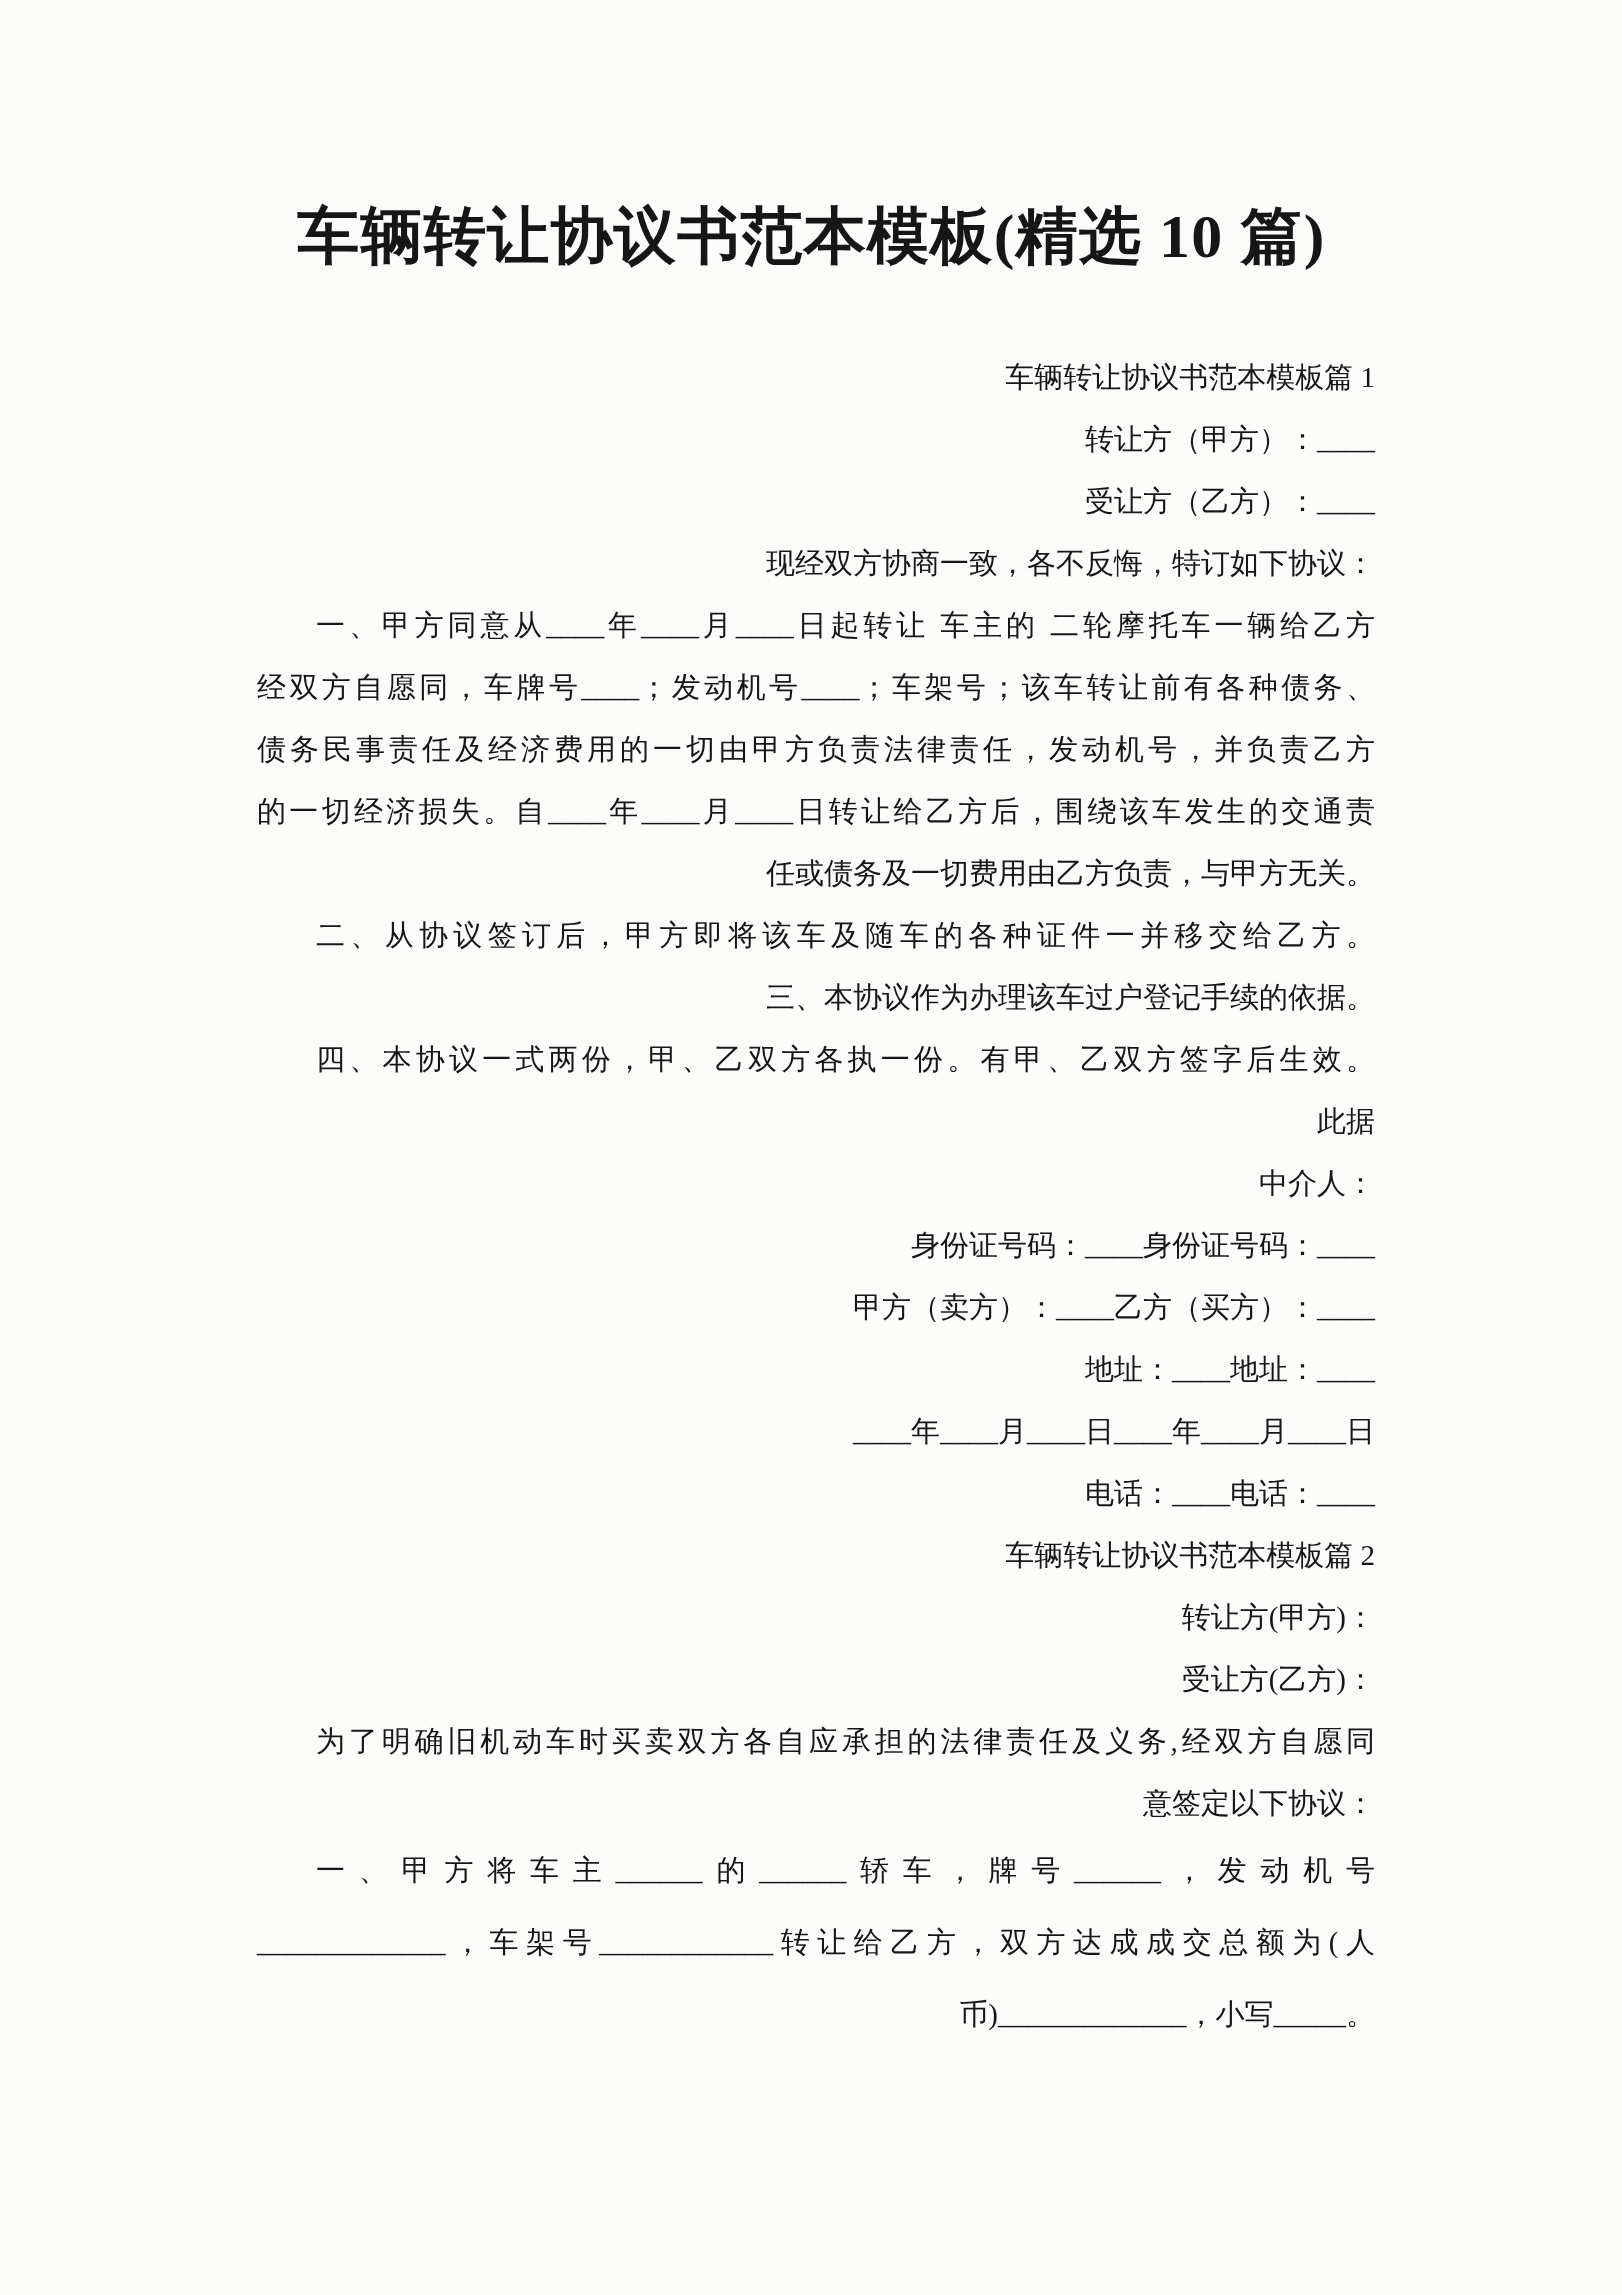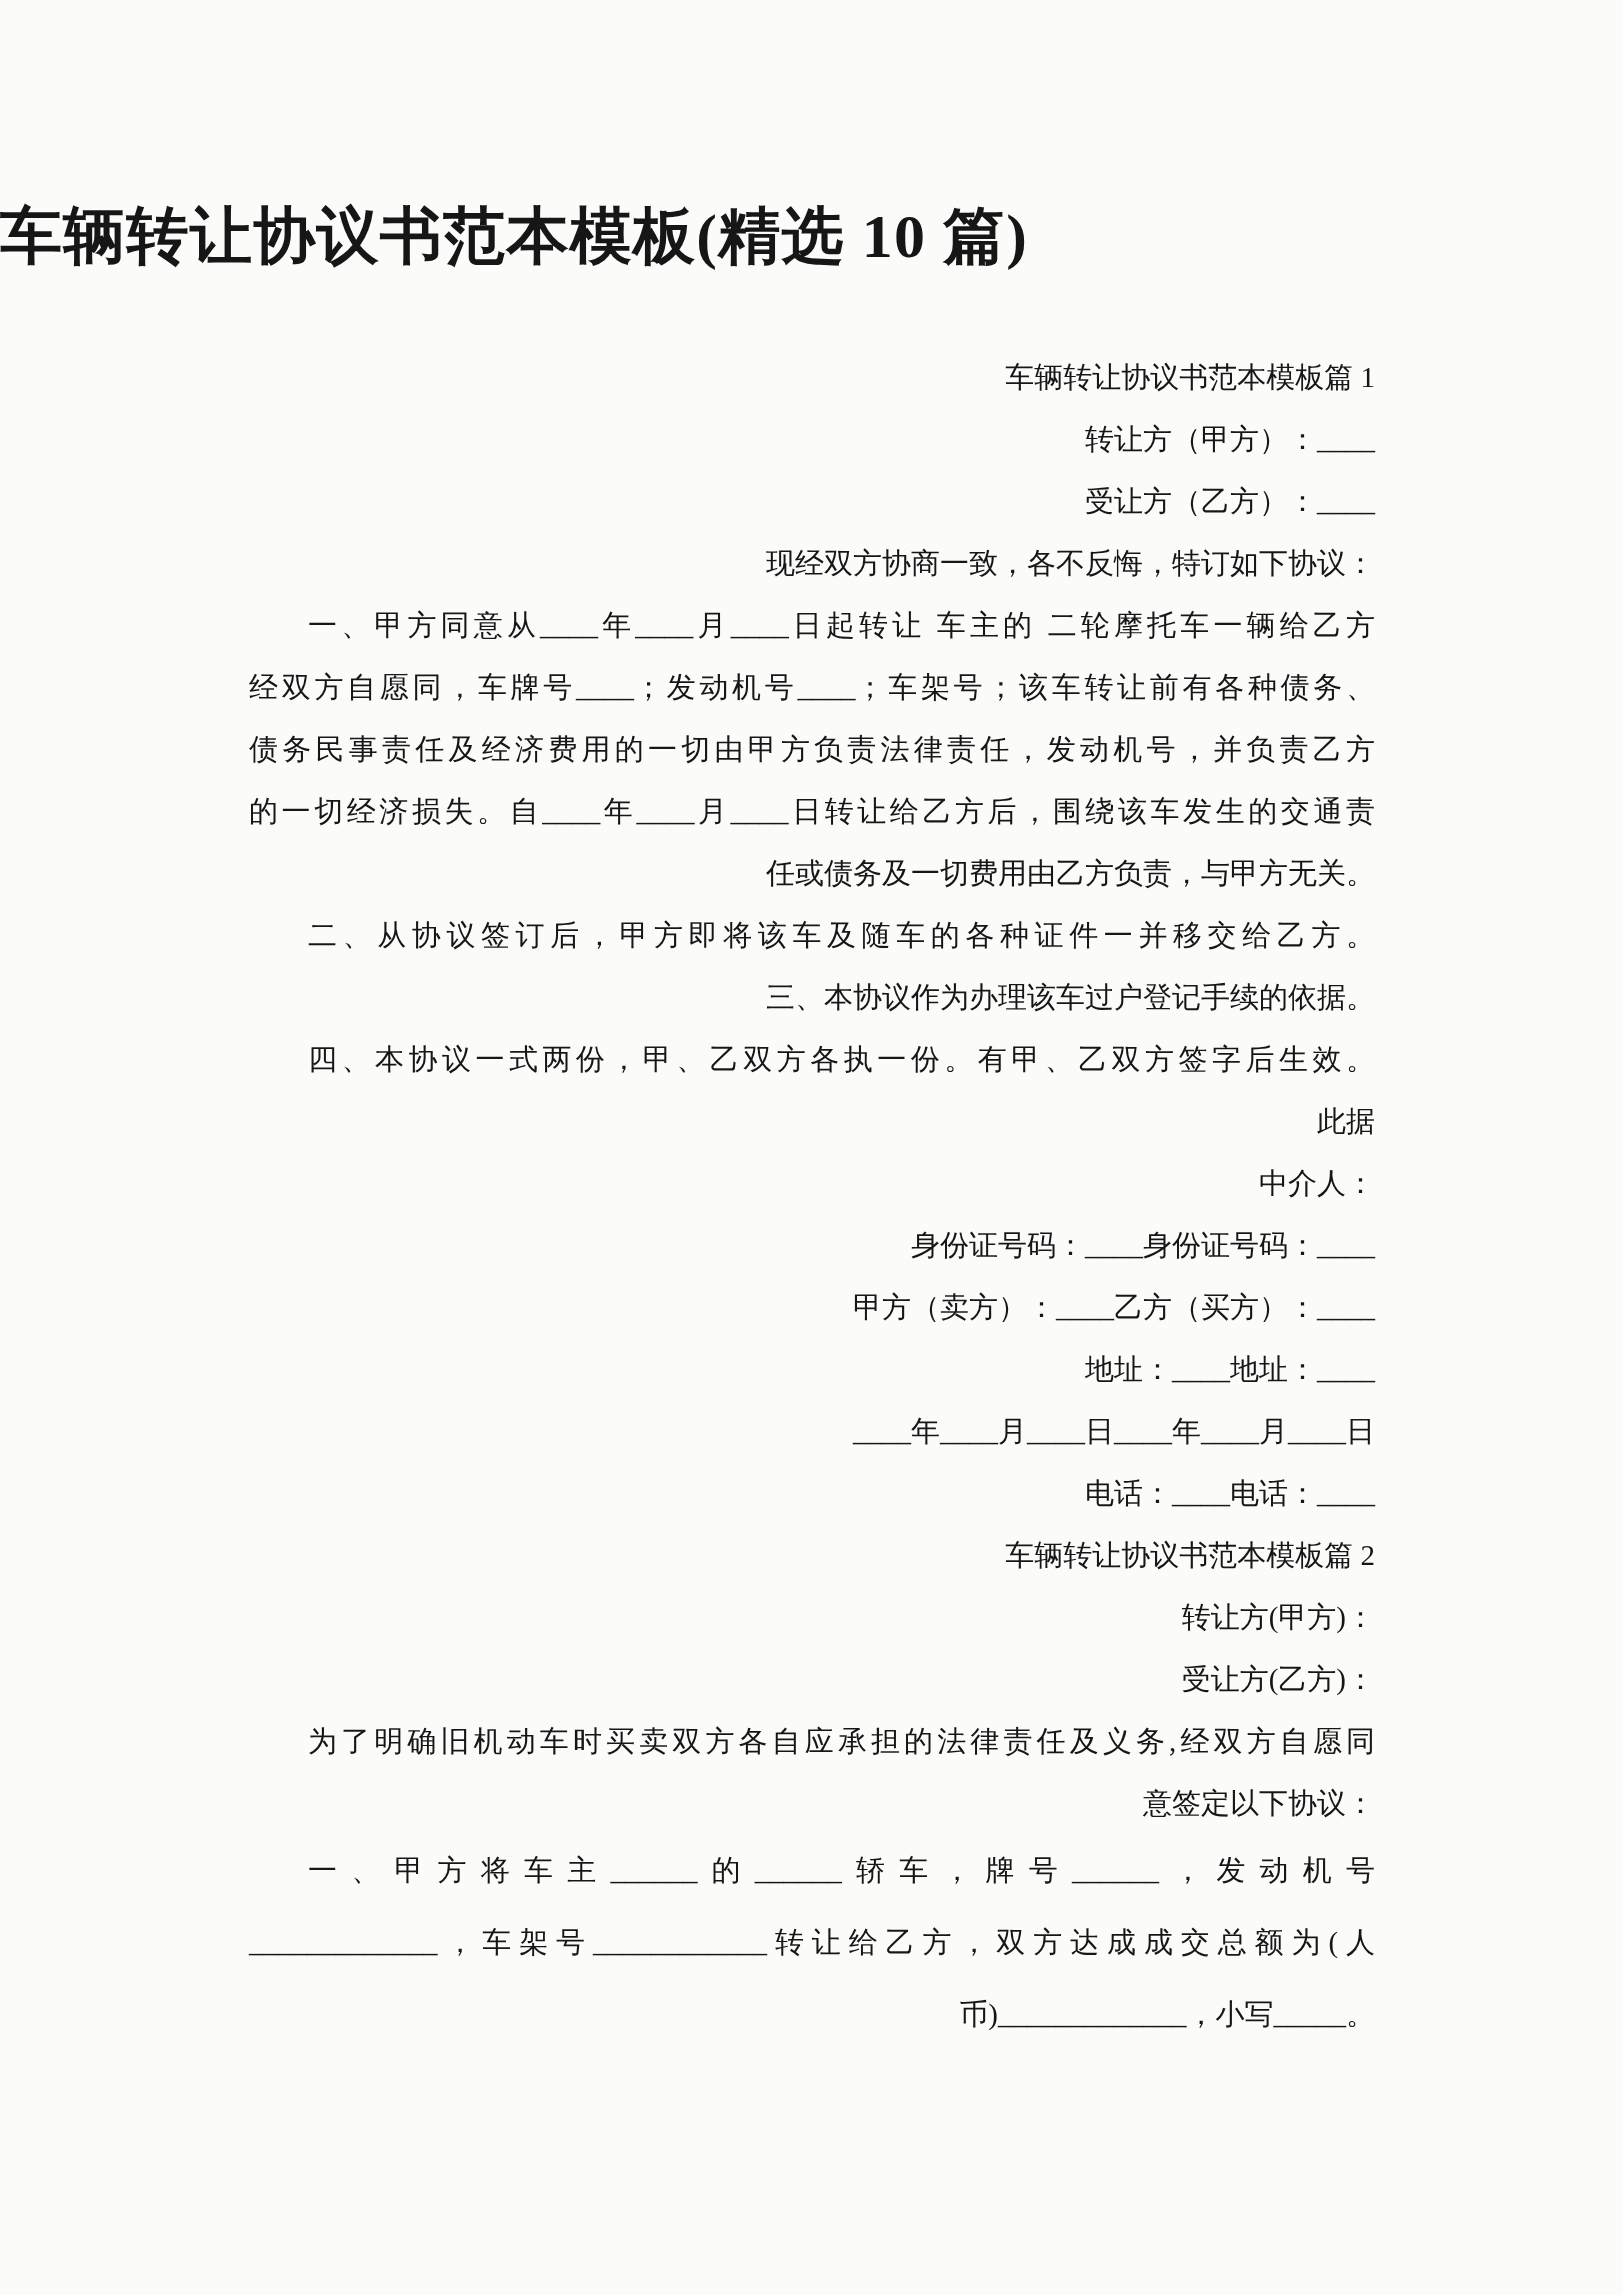--- a/index.html
+++ b/index.html
@@ -18,20 +18,21 @@
     width: 1623px;
     height: 2295px;
     overflow: hidden;
   }
   .doc-title {
     position: absolute;
     top: 194px;
     left: 0;
     width: 100%;
     margin: 0;
+    text-align: center;
     font-size: 62px;
     font-weight: 700;
     letter-spacing: 1.3px;
     white-space: nowrap;
     font-family: Liberation Serif, serif;
   }
   .doc-body {
     position: absolute;
     top: 346px;
     left: 249px;
@@ -45,20 +46,21 @@
   }
   .line.indent { padding-left: 59px; }
   .line.wide {
     height: 72px;
     line-height: 72px;
   }
   
   .line.just {
     text-align: justify;
     text-align-last: justify;
+    margin-left: 8px;
   }
 </style>
 </head>
 <body style="background: rgb(251, 251, 250); color: rgb(22, 22, 22);">
 
 <div class="page">
   <h1 class="doc-title">车辆转让协议书范本模板(精选 10 篇)</h1>
   <div class="doc-body">
       <div class="line indent">车辆转让协议书范本模板篇 1</div>
       <div class="line indent">转让方（甲方）：____</div>

